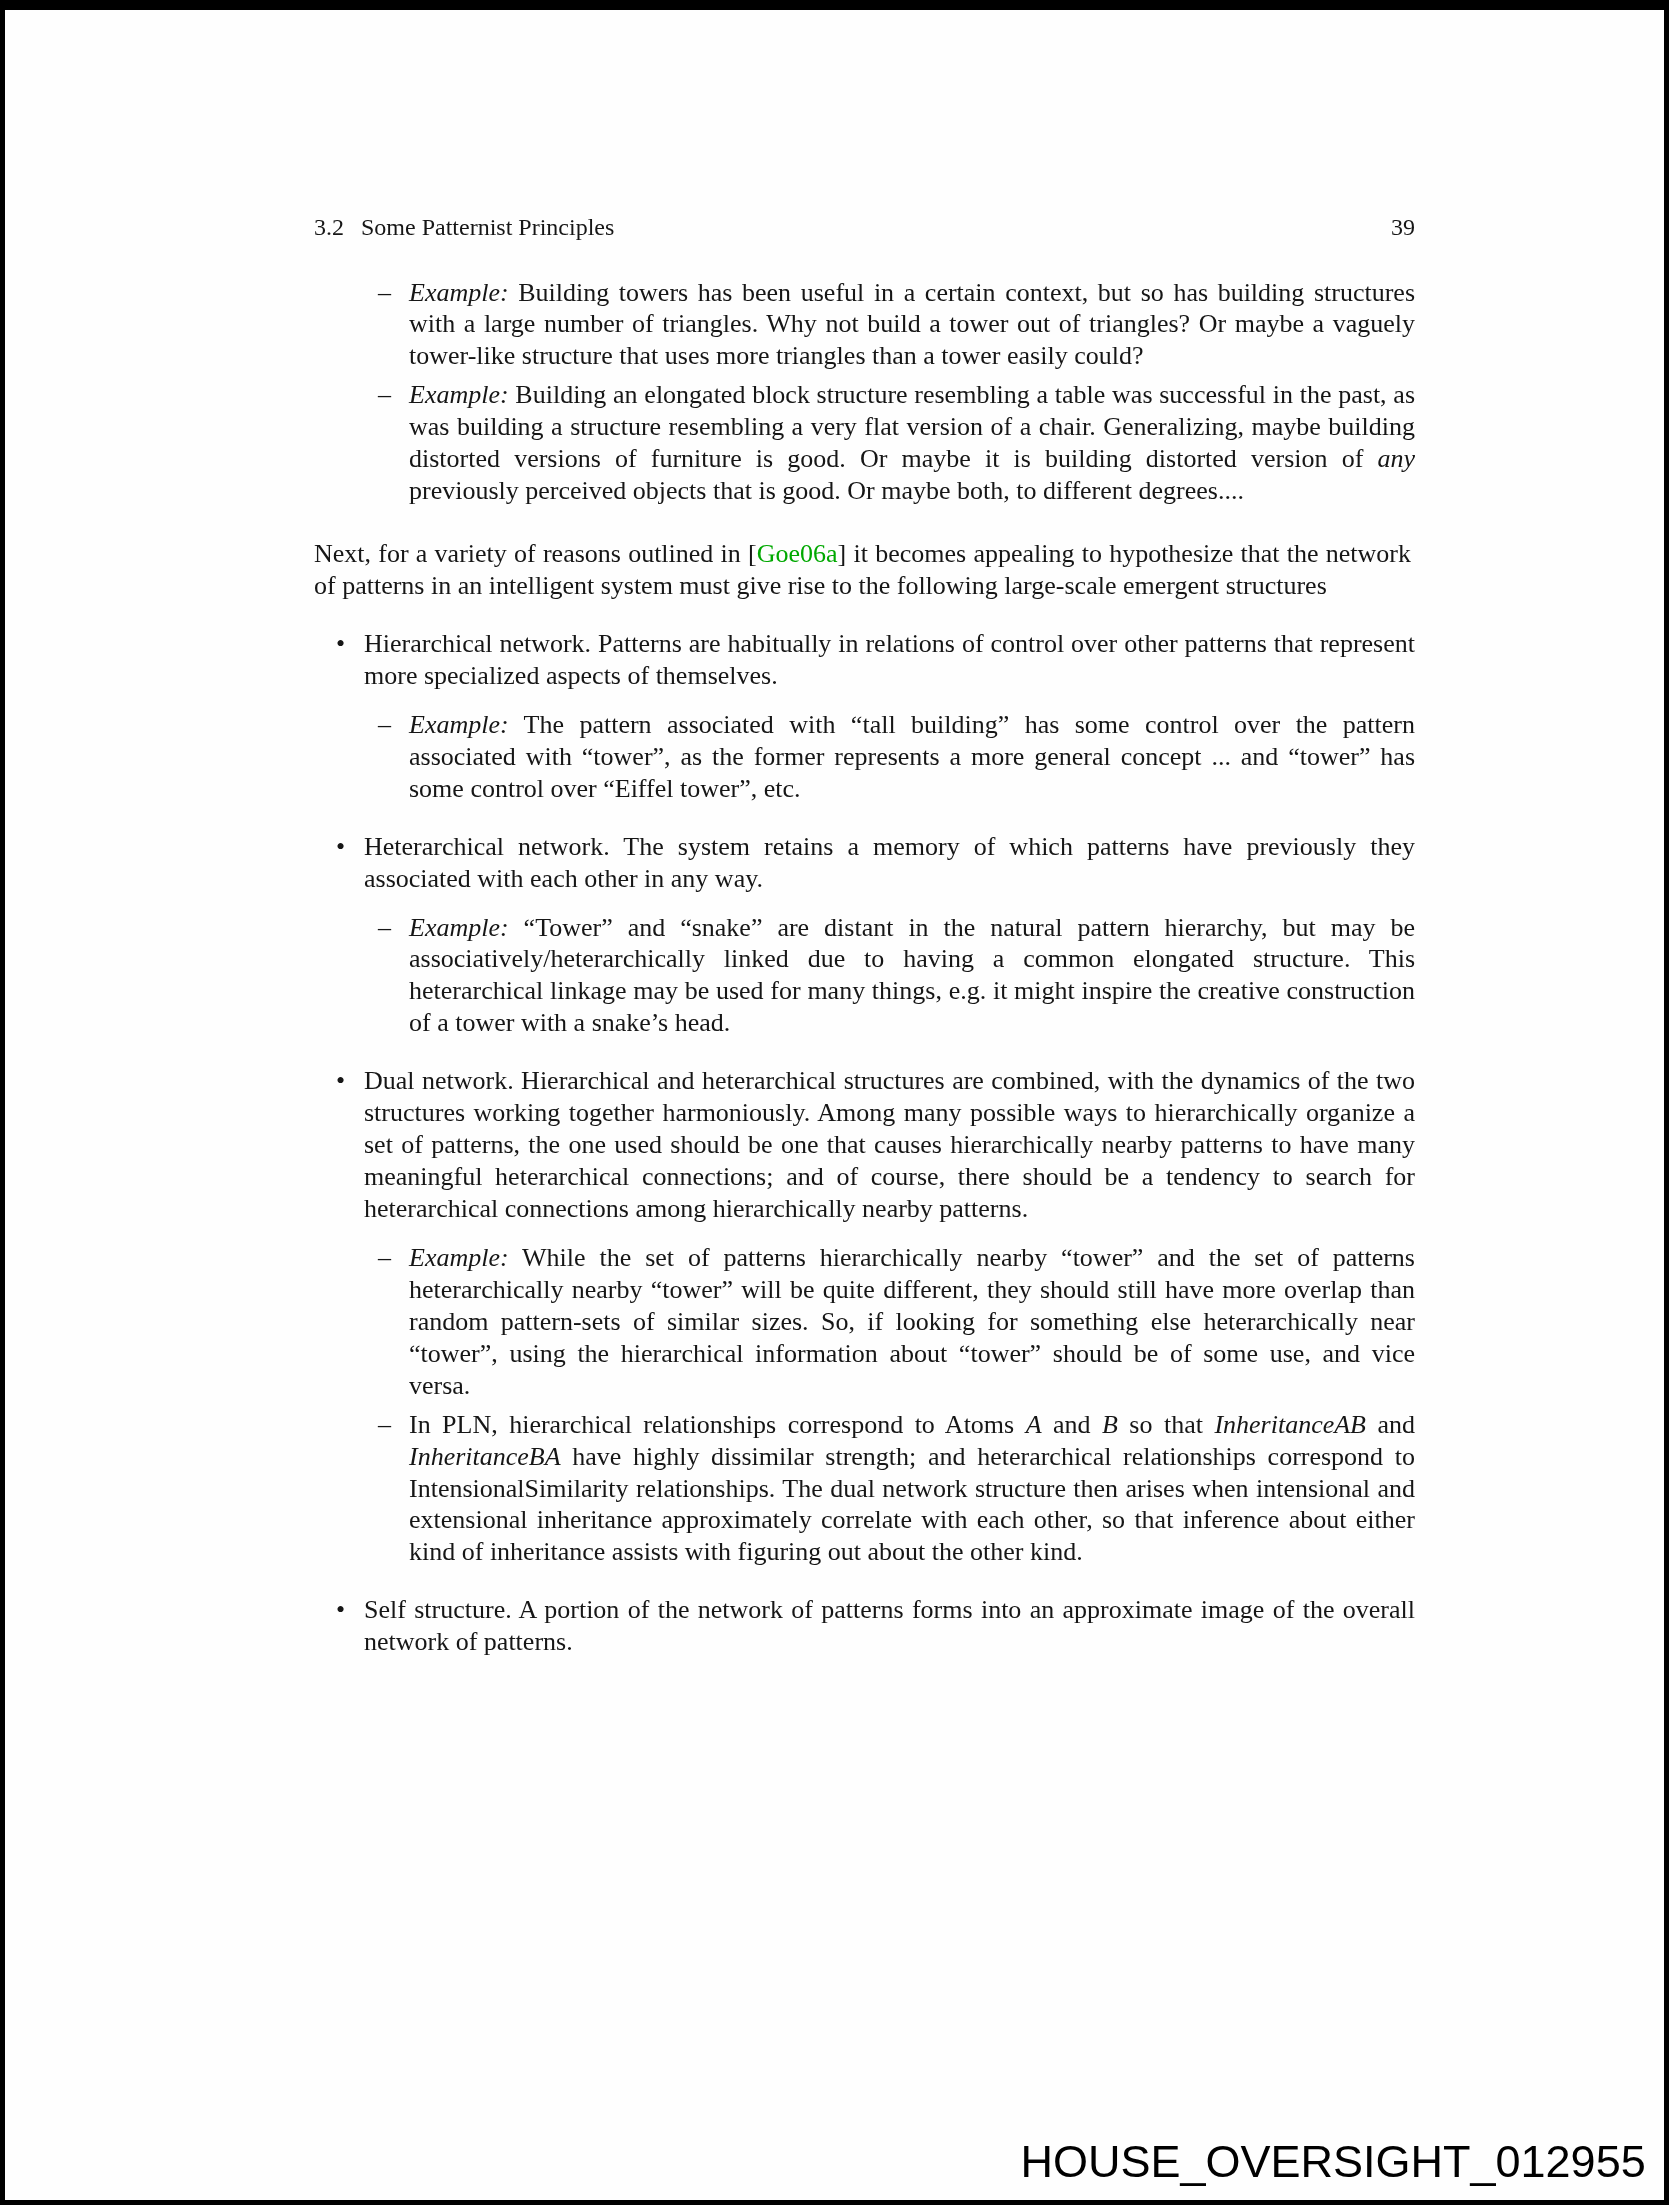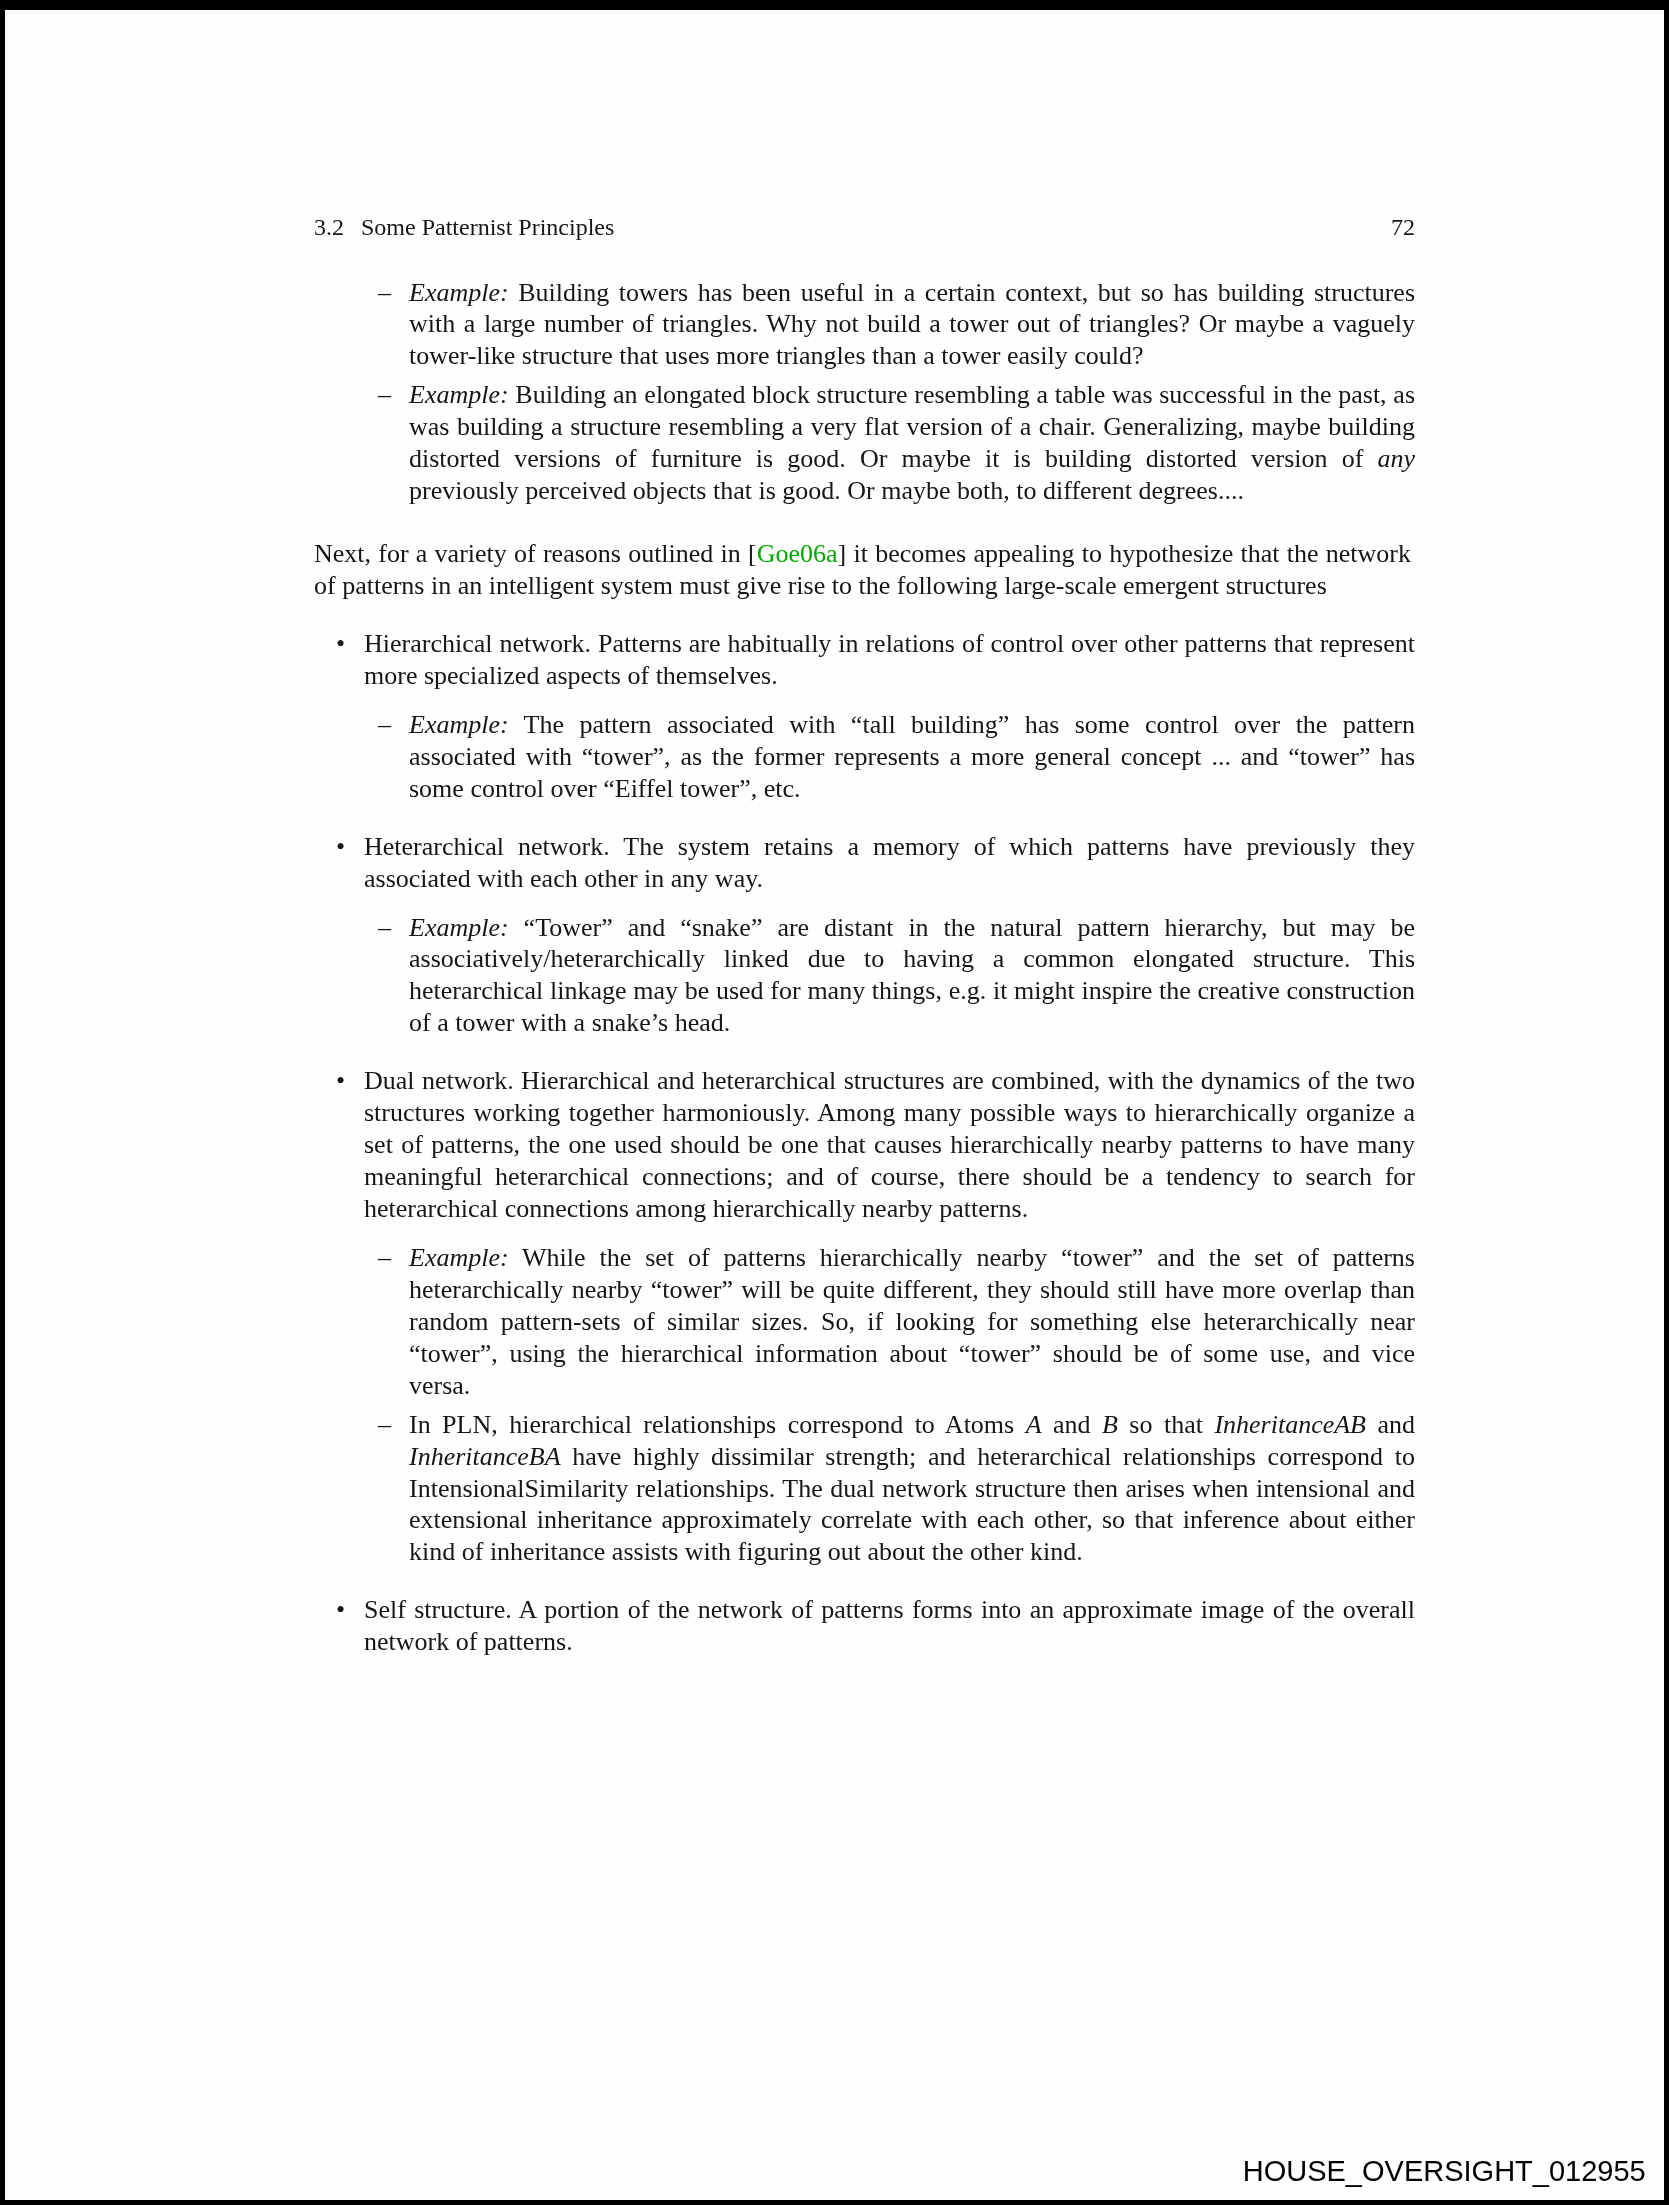--- a/index.html
+++ b/index.html
@@ -56,35 +56,35 @@
   .bulletitem .btext{flex:1;}
   .sublist{margin-top:17px;}
   .seg-italic{font-style:italic;}
   .seg-math{font-style:italic;}
   .seg-green{color:var(--citation,#00a800);}
   .watermark{
     position:absolute;
     right:18.3px;
     bottom:10.5px;
     font-family:"Liberation Sans","DejaVu Sans",sans-serif;
-    font-size:29px;
+    font-size:45px;
     color:#000;
   }
 </style>
 </head>
 <body>
 
 <div class="page">
   <div class="content">
 
     <div class="running-header">
       <div>
         <span>3.2</span><span class="sect-title">Some Patternist Principles</span>
       </div>
-      <span>72</span>
+      <span>39</span>
     </div>
 
     <div class="sublist" style="margin-top:0">
       <div class="subitem">
         <span class="marker">–</span>
         <div class="subtext"><span class="seg-italic">Example:</span><span class="seg-normal"> Building towers has been useful in a certain context, but so has building structures with a large number of triangles. Why not build a tower out of triangles? Or maybe a vaguely tower-like structure that uses more triangles than a tower easily could?</span></div>
       </div>
       <div class="subitem">
         <span class="marker">–</span>
         <div class="subtext"><span class="seg-italic">Example:</span><span class="seg-normal"> Building an elongated block structure resembling a table was successful in the past, as was building a structure resembling a very flat version of a chair. Generalizing, maybe building distorted versions of furniture is good. Or maybe it is building distorted version of </span><span class="seg-italic">any</span><span class="seg-normal"> previously perceived objects that is good. Or maybe both, to different degrees....</span></div>

